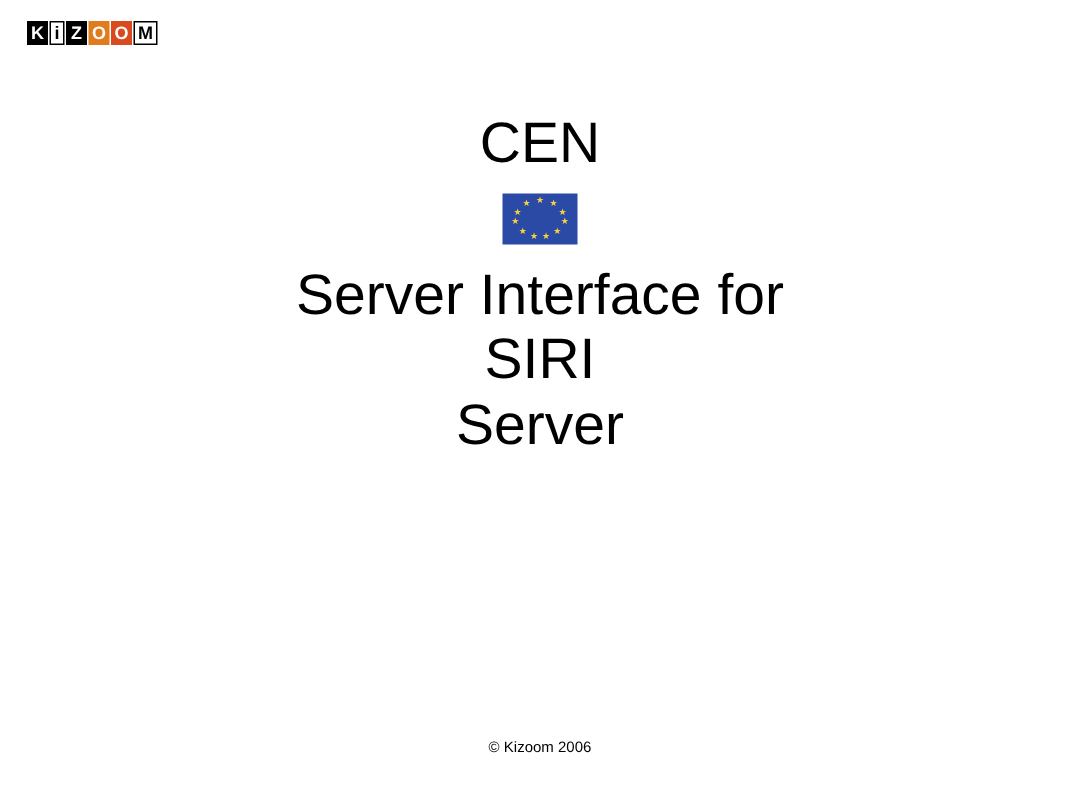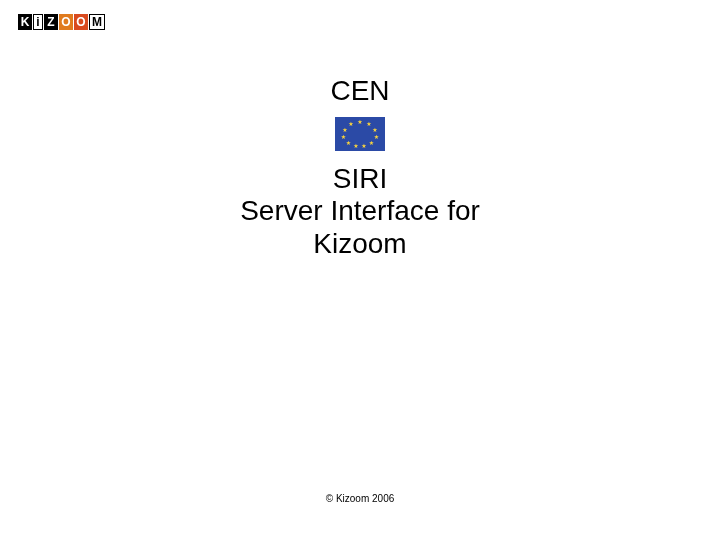--- a/index.html
+++ b/index.html
@@ -37,21 +37,21 @@
     .logo-o2 { background: #d94a1e; color: #fff; }
     .logo-m { background: #fff; color: #000; border: 1px solid #000; }
     .content {
       position: absolute;
       top: 75px;
       left: 0;
       right: 0;
       text-align: center;
     }
     .heading {
-      font-size: 28px;
+      font-size: 38px;
       font-weight: normal;
       line-height: 1.15;
       color: #000;
       font-family: Arial, Helvetica, sans-serif;
     }
     .flag-wrap {
       margin: 10px auto 8px auto;
     }
     .eu-flag {
       display: inline-block;
@@ -100,18 +100,18 @@
       <span class="star" style="left:73%; top:76%">★</span>
       <span class="star" style="left:58%; top:85%">★</span>
       <span class="star" style="left:42%; top:85%">★</span>
       <span class="star" style="left:27%; top:76%">★</span>
       <span class="star" style="left:17%; top:58%">★</span>
       <span class="star" style="left:20%; top:38%">★</span>
       <span class="star" style="left:32%; top:21%">★</span>
       <span class="star" style="left:50%; top:50%; opacity:0">★</span>
     </span>
   </div>
+  <div class="heading">Server Interface for</div>
   <div class="heading">SIRI</div>
-  <div class="heading">Server Interface for</div>
-  <div class="heading">Kizoom</div>
+  <div class="heading">Server</div>
 </div>
 
 <div class="footer">© Kizoom 2006</div>
 
 </body></html>

